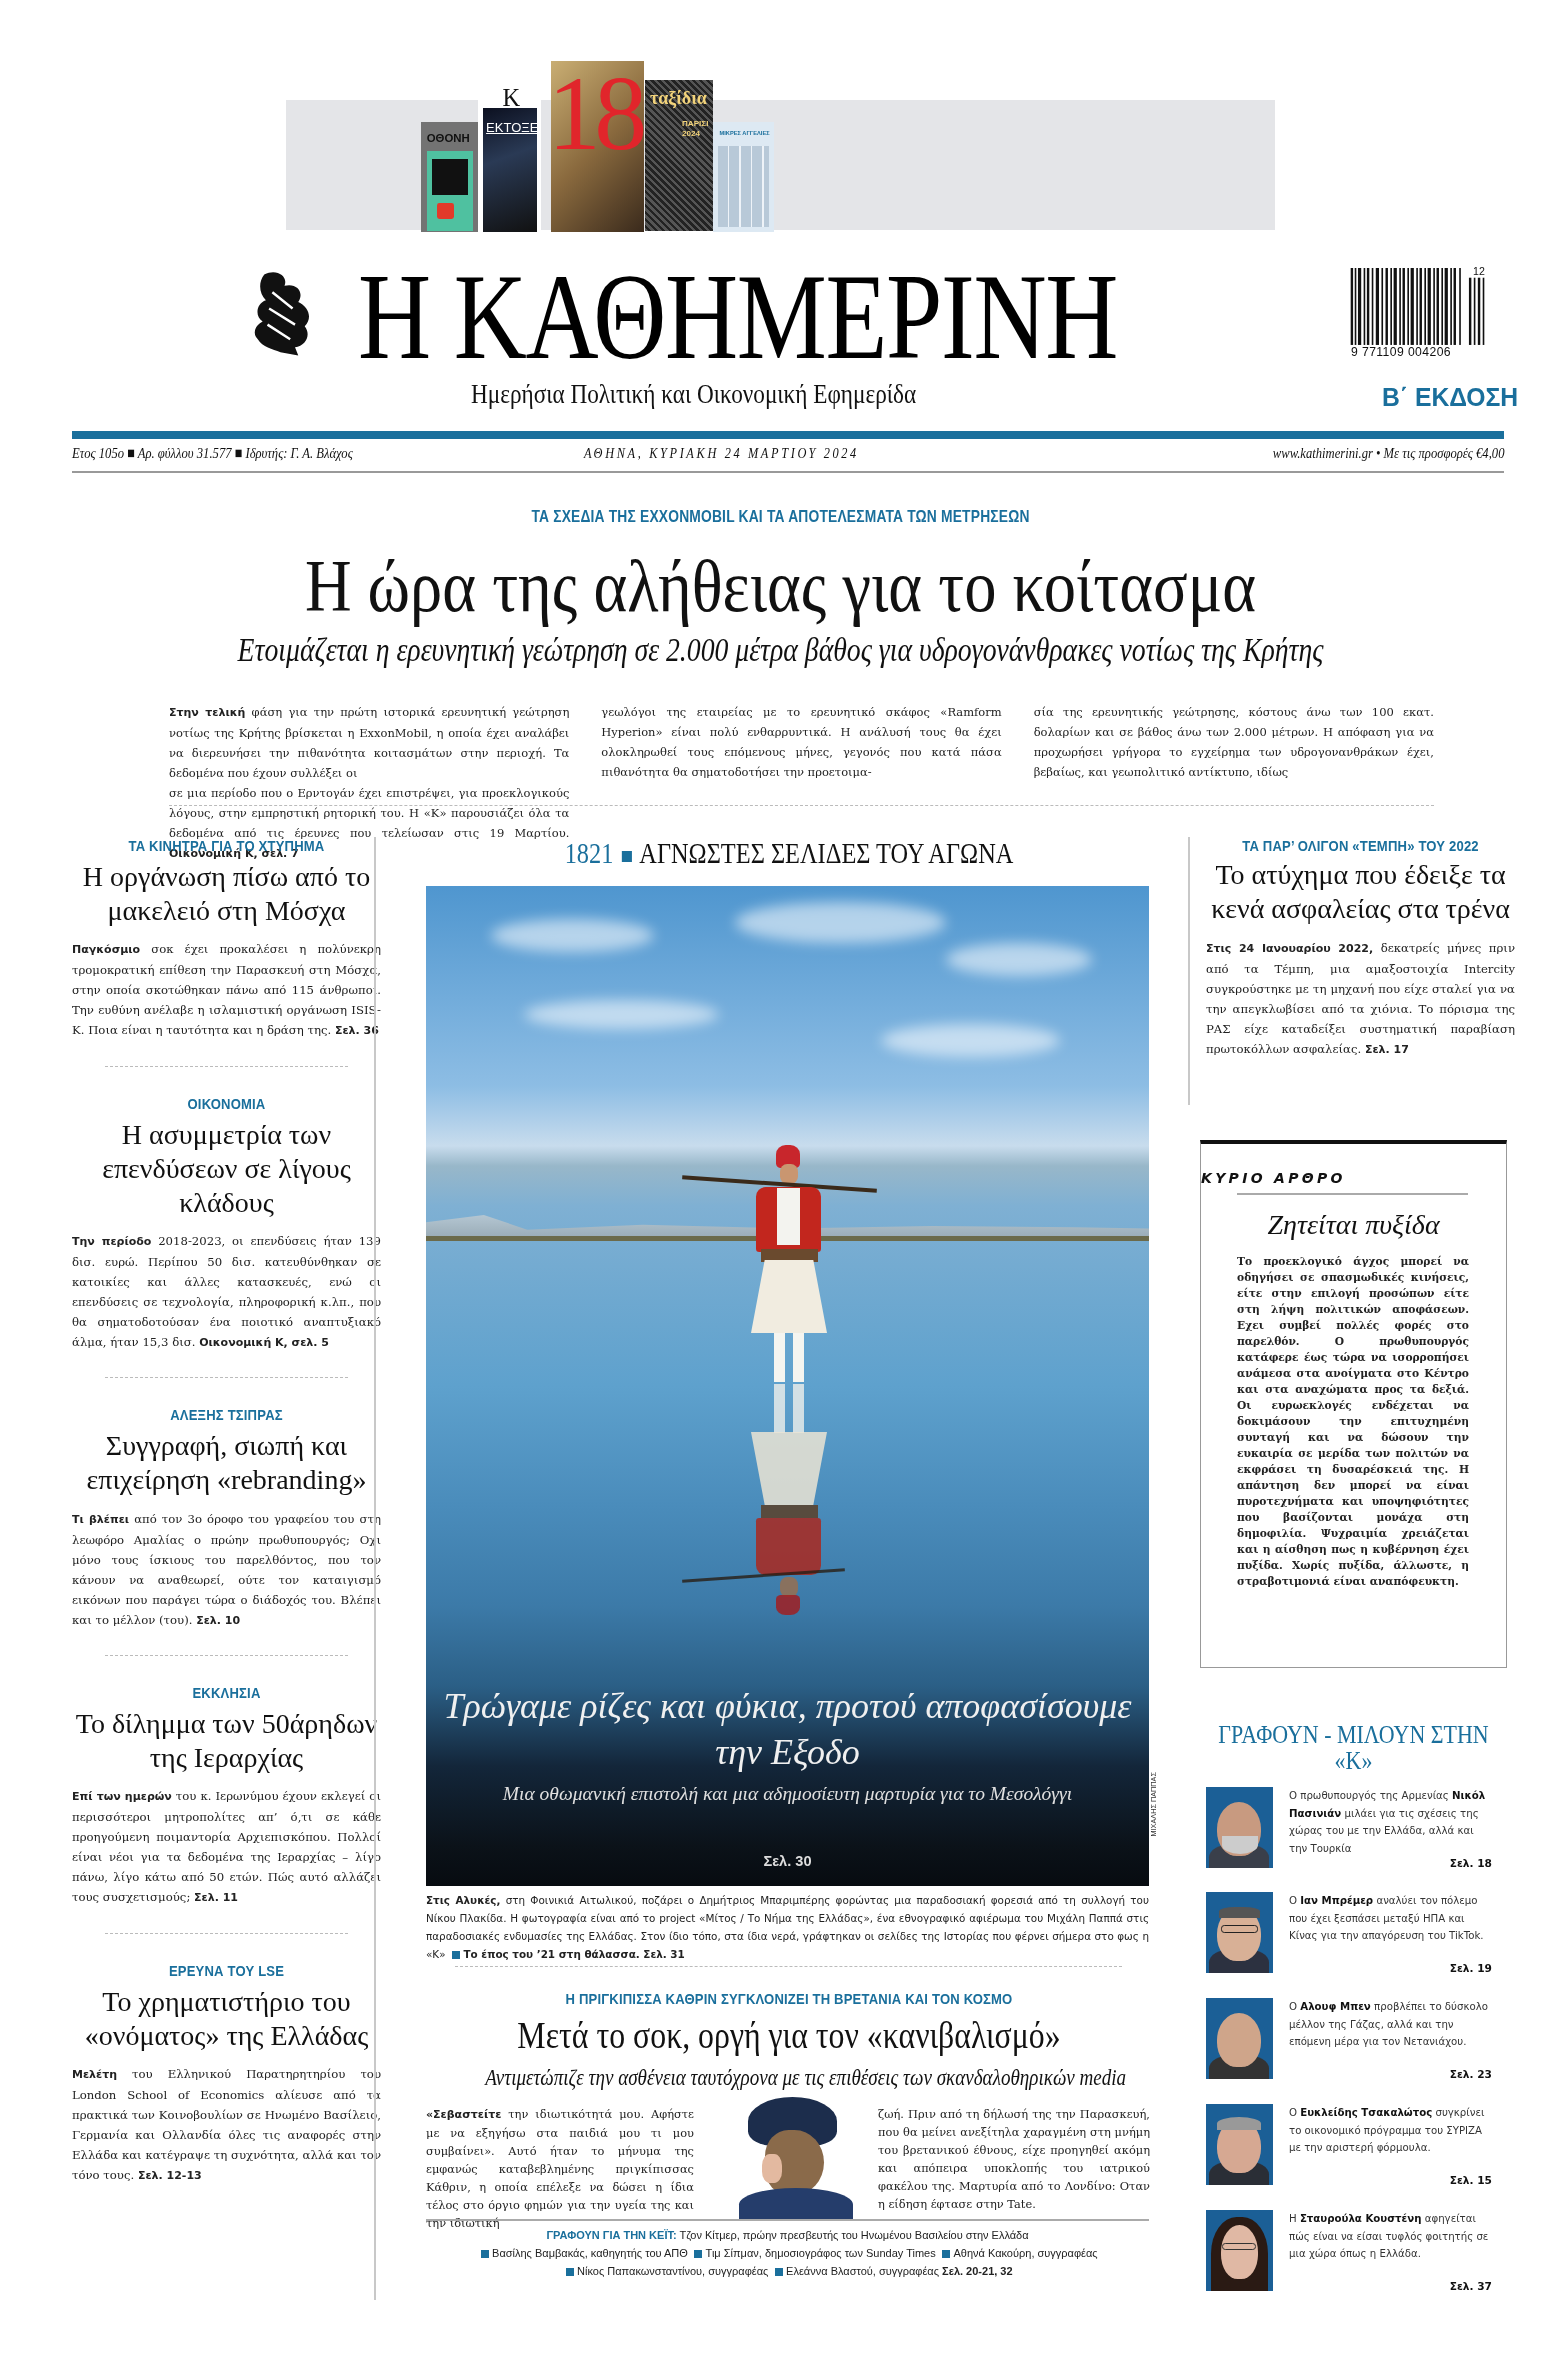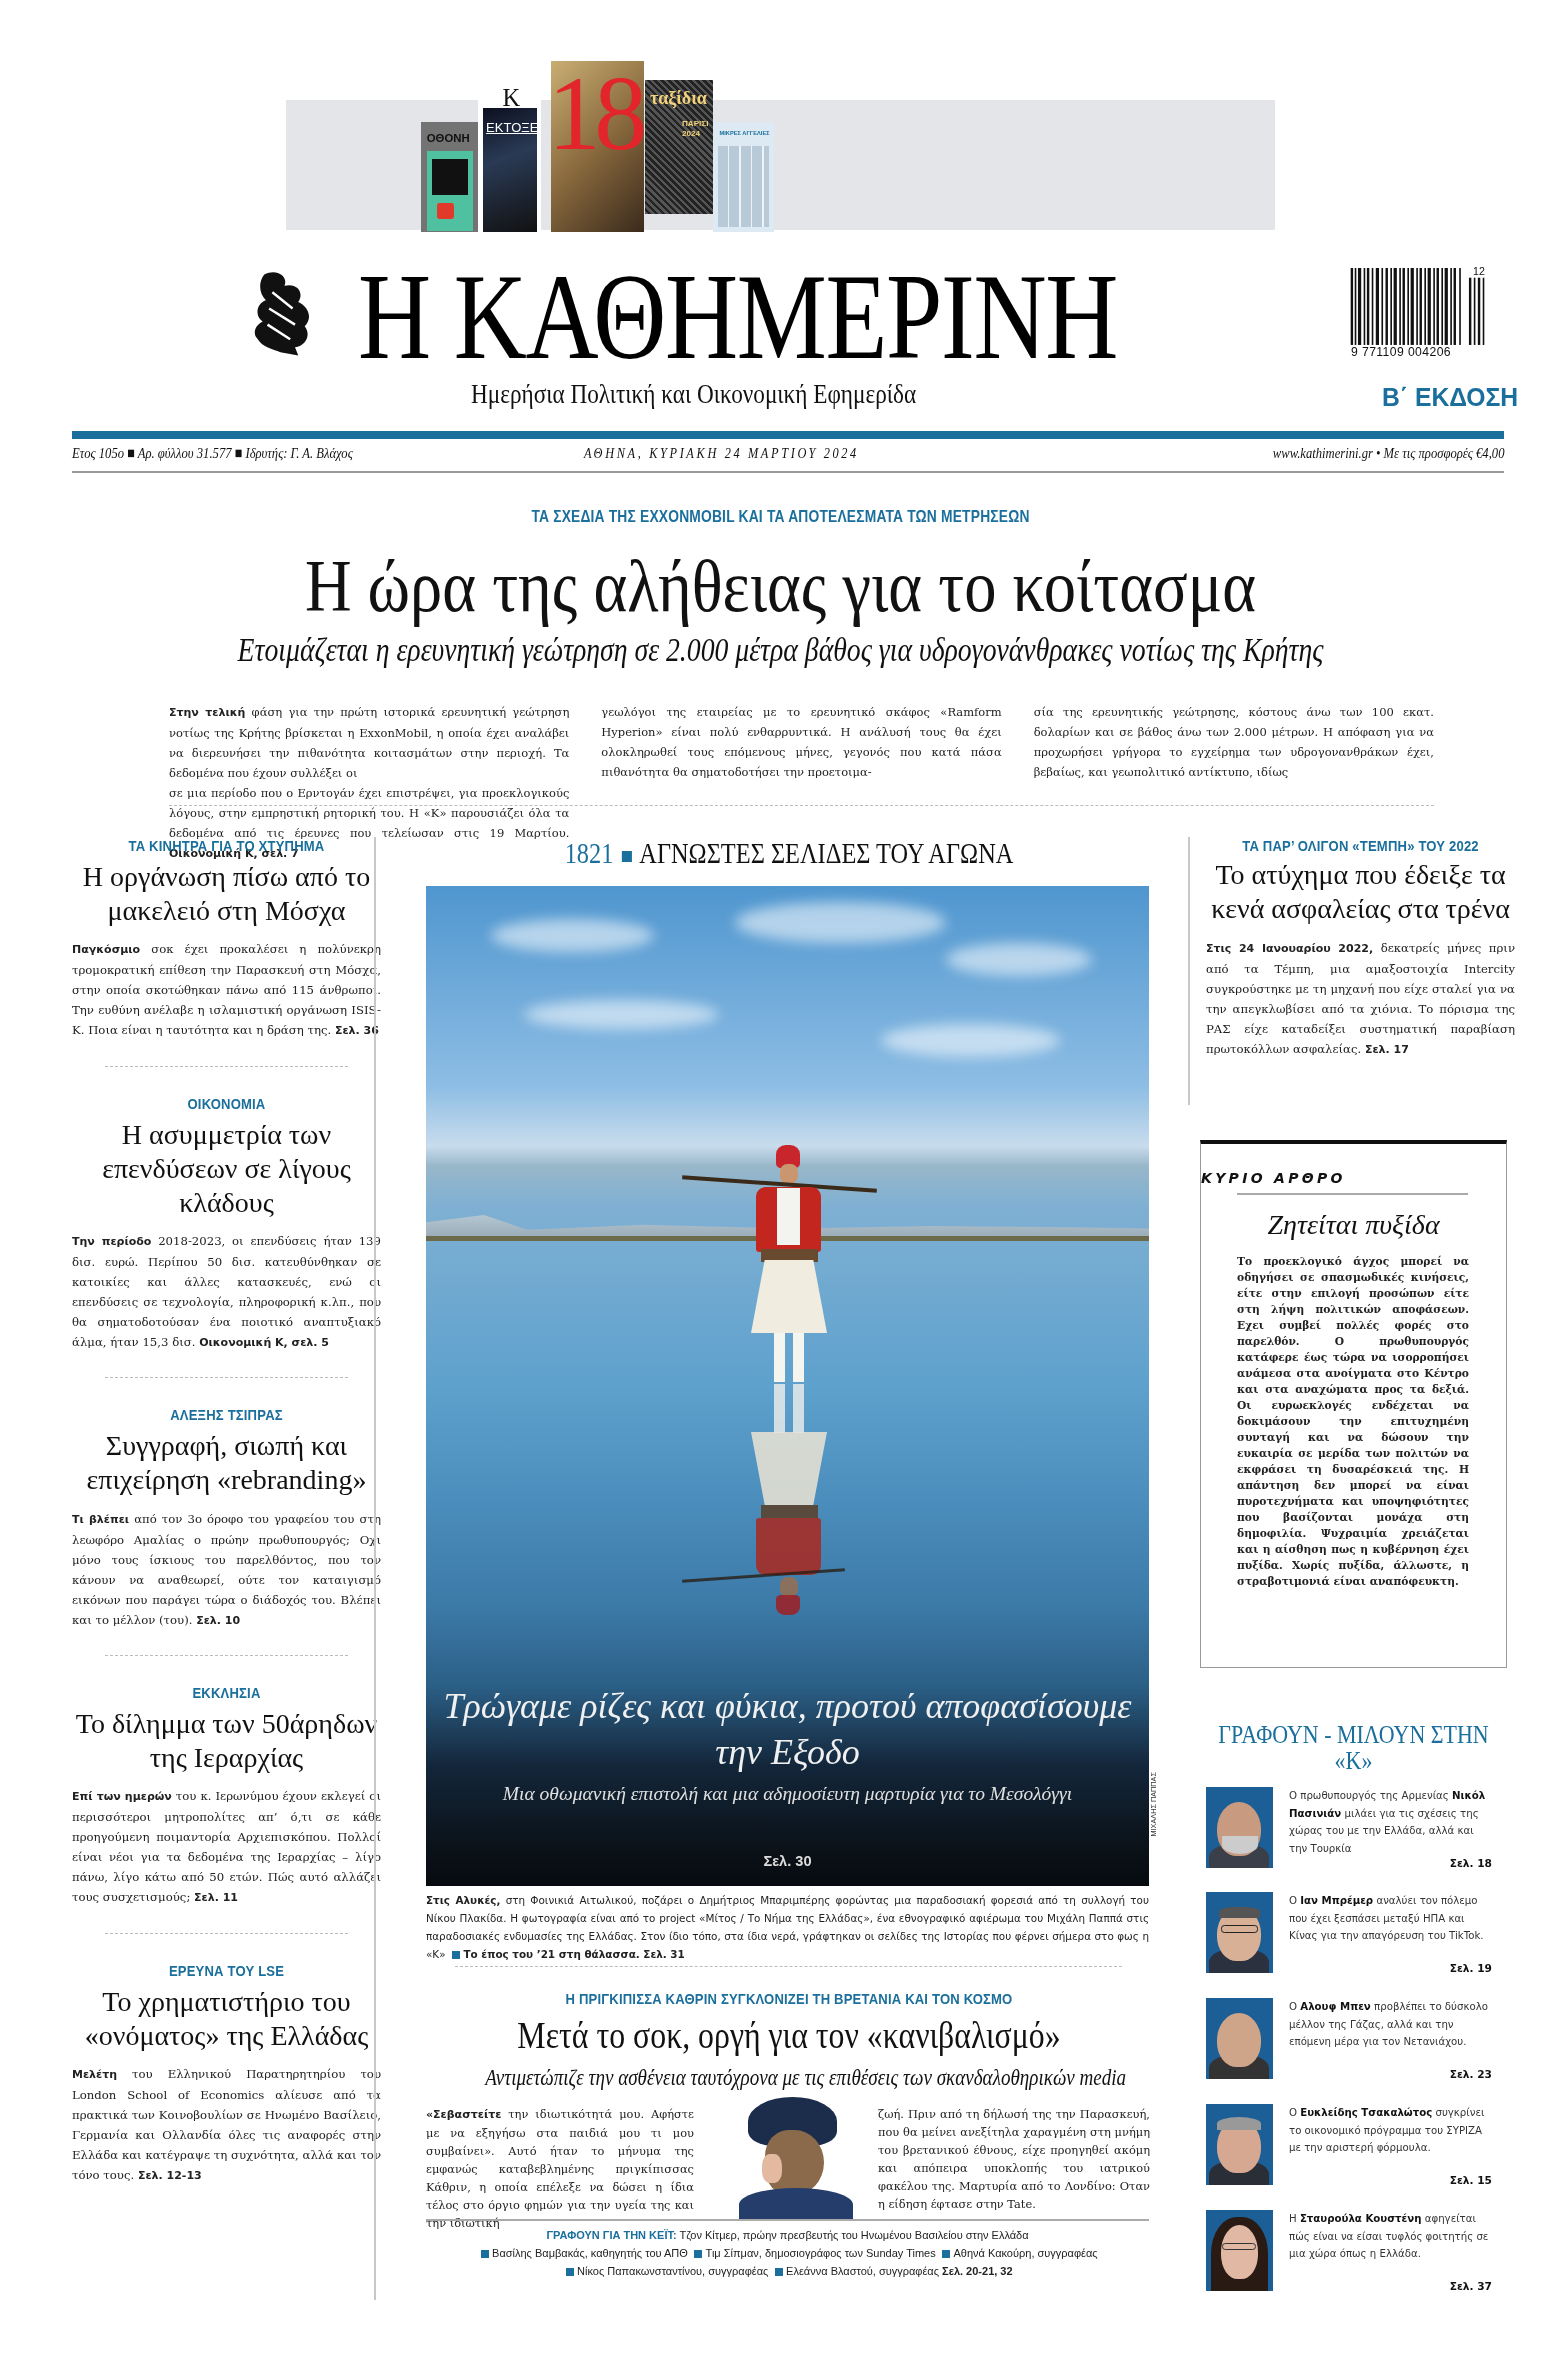--- a/index.html
+++ b/index.html
@@ -106,21 +106,21 @@
   <div style="position:absolute;left:16.3px;top:81px;width:16.3px;height:16.3px;background:#e23a2a;border-radius:2.4px;"></div>
 </div>
 <div class="abs supp" style="left:478px;top:84px;width:63px;height:148px;background:#fff;">
   <div class="supp-title" style="left:24.4px;top:0;font-size:24.4px;font-family:'Liberation Serif',serif;font-weight:normal;">Κ</div>
   <div style="position:absolute;left:4.9px;top:24.4px;width:54px;height:124px;background:linear-gradient(160deg,#0c1020,#2a3a55 40%,#111 100%);"></div>
   <div class="supp-title" style="left:8.1px;top:36px;font-size:13px;color:#fff;font-weight:normal;text-decoration:underline;">ΕΚΤΟΞΕΥΣΗ!</div>
 </div>
 <div class="abs supp" style="left:551px;top:61px;width:93px;height:171px;background:linear-gradient(135deg,#c9ae73,#8a6a3e 50%,#3a2a1c);">
   <div class="supp-title" style="left:-3.3px;top:0;font-size:106px;line-height:106px;color:#e1252b;font-family:'Liberation Serif',serif;font-weight:normal;letter-spacing:-6.5px;">1821</div>
 </div>
-<div class="abs supp" style="left:645px;top:80px;width:68px;height:134px;background:repeating-linear-gradient(45deg,#555 0 2.4px,#222 2.4px 4.9px);">
+<div class="abs supp" style="left:645px;top:80px;width:68px;height:151px;background:repeating-linear-gradient(45deg,#555 0 2.4px,#222 2.4px 4.9px);">
   <div class="supp-title" style="left:4.9px;top:8.1px;font-size:18px;color:#f2d37a;font-family:'Liberation Serif',serif;">ταξίδια</div>
   <div class="supp-title" style="left:37px;top:39px;font-size:8.1px;color:#f2d37a;width:24.4px;line-height:9.8px;">ΠΑΡΙΣΙ 2024</div>
 </div>
 <div class="abs supp" style="left:713px;top:122px;width:61px;height:110px;background:#dde9f3;">
   <div class="supp-title" style="left:6.5px;top:8.1px;font-size:5.7px;color:#1a6f9c;">ΜΙΚΡΕΣ ΑΓΓΕΛΙΕΣ</div>
   <div style="position:absolute;left:4.9px;top:24.4px;width:51px;height:81px;background:repeating-linear-gradient(90deg,#b8c9d8 0 9.8px,#eef3f8 9.8px 11.4px);"></div>
 </div>
 
 <div id="logo-griffin" class="abs">
   <svg width="73" height="89" viewBox="0 0 90 110">

